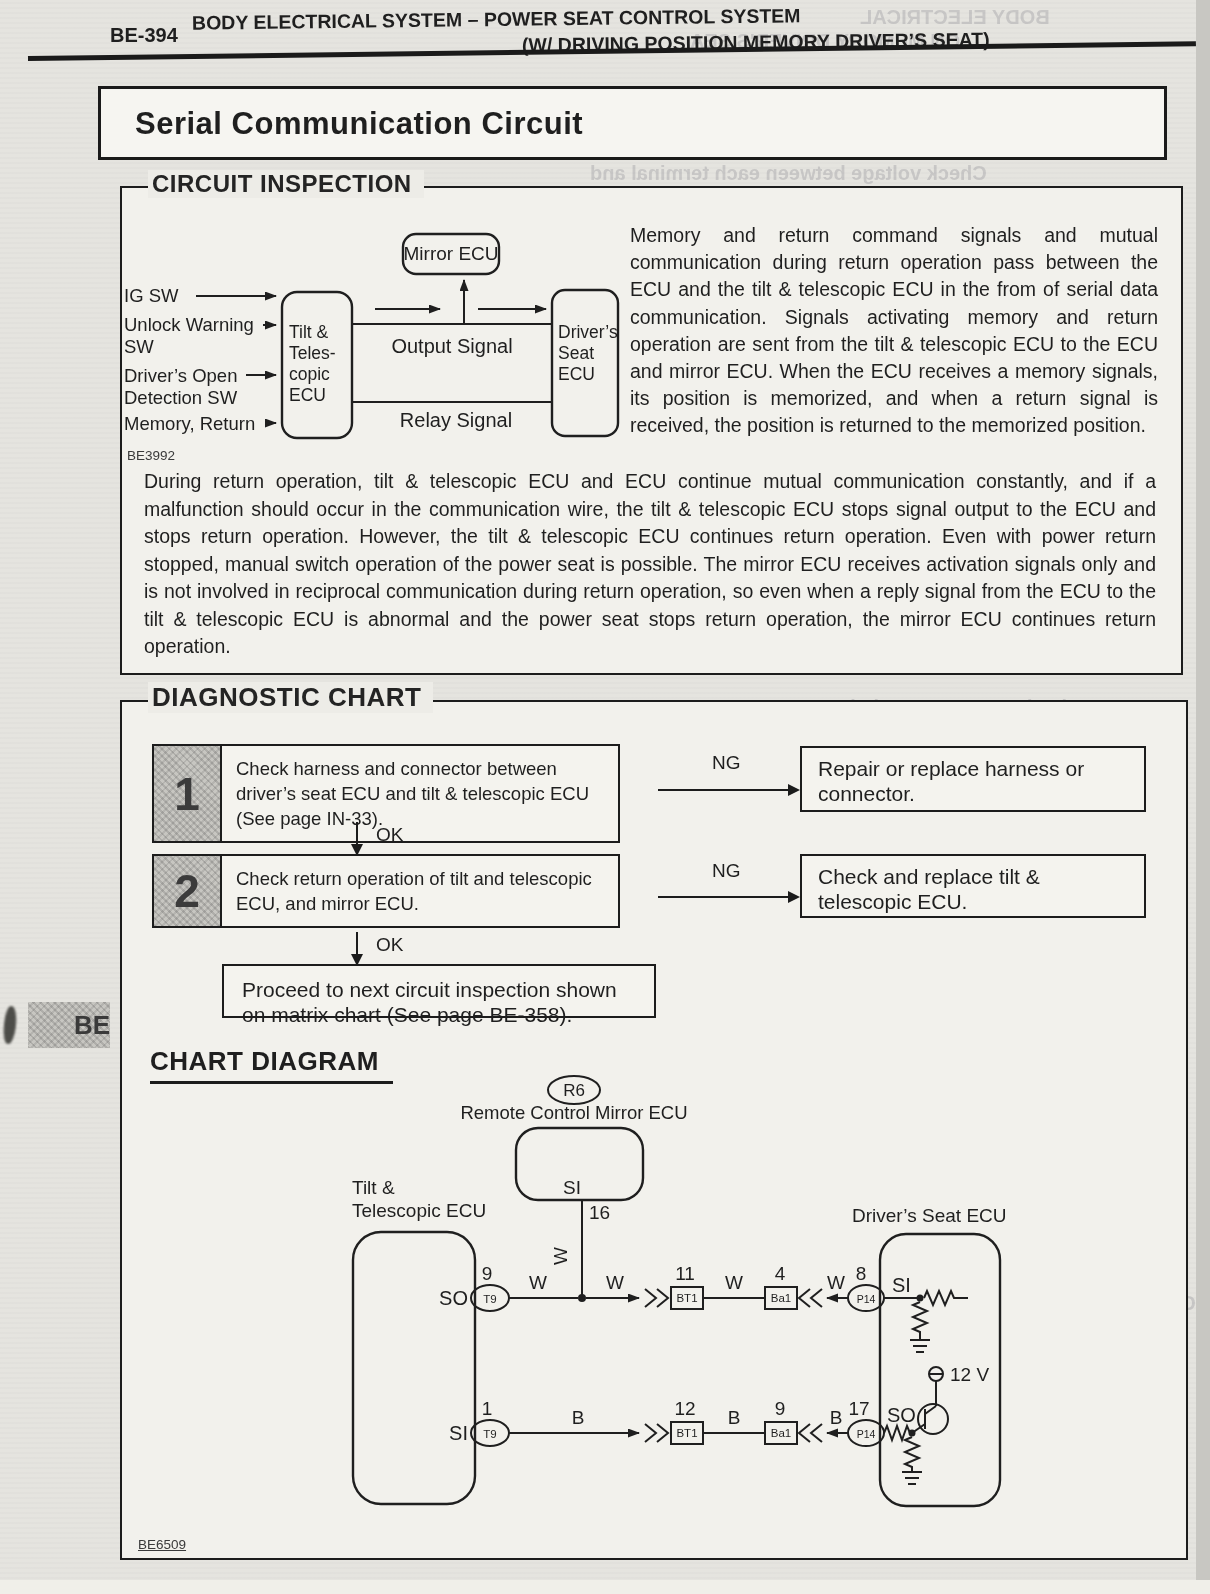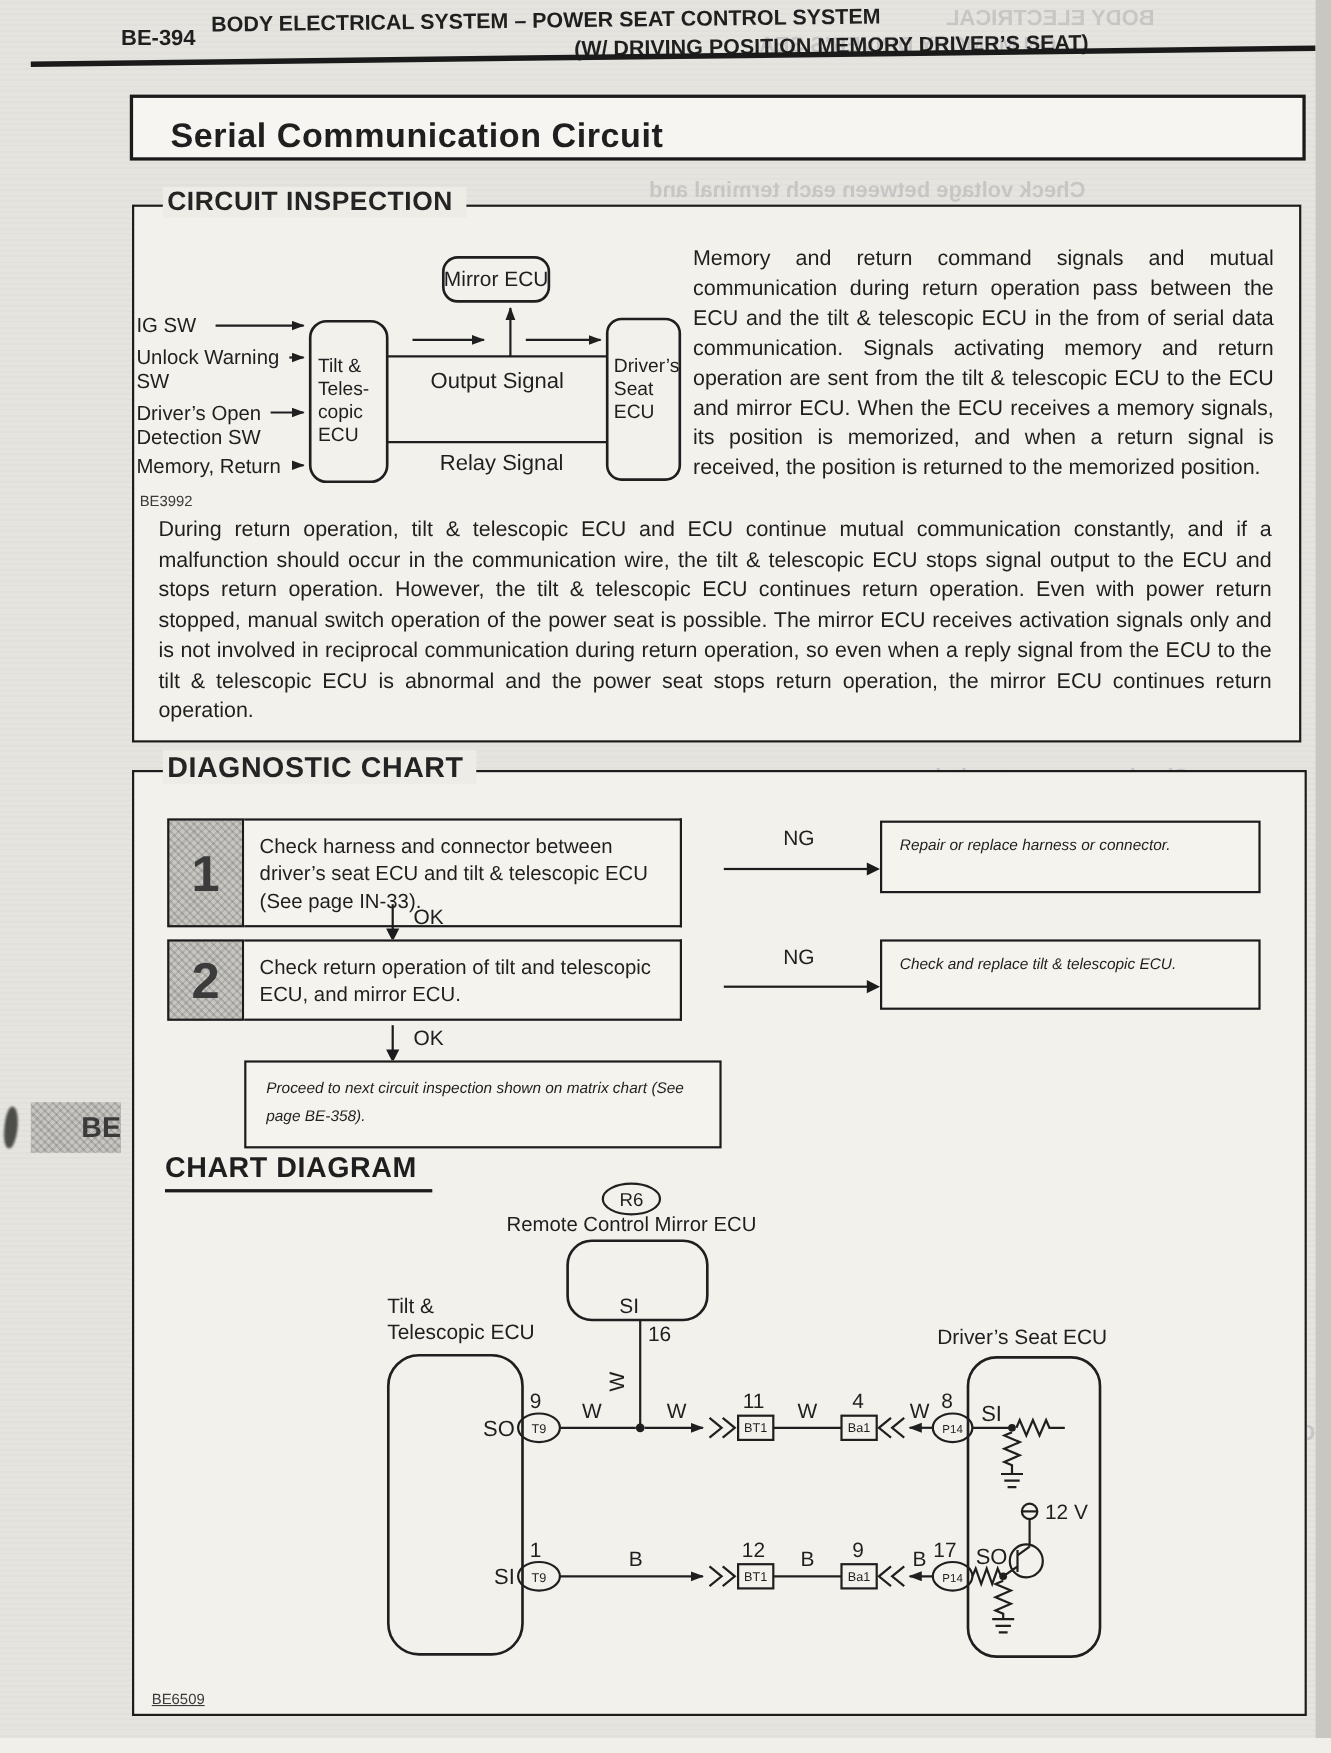--- a/index.html
+++ b/index.html
@@ -20,21 +20,21 @@
   .sec-heading {
     position:absolute; font-weight:bold; letter-spacing:.5px;
     background:#edece7; padding:0 12px 0 4px; color:#242424;
   }
   .hatch {
     background-color:#c7c6c1;
     background-image:
       repeating-linear-gradient(45deg, rgba(0,0,0,.12) 0 2px, transparent 2px 5px),
       repeating-linear-gradient(-45deg, rgba(0,0,0,.09) 0 2px, transparent 2px 5px);
   }
-  .flowbox { border:2px solid #1c1c1c; background:#f4f3ee; font-size:14px; line-height:25px;font-style:italic; }
+  .flowbox { border:2px solid #1c1c1c; background:#f4f3ee; font-size:21px; line-height:25px; }
   .step-row { position:absolute; display:flex; }
   .step-num {
     width:70px; border:2px solid #1c1c1c; border-right-width:2px;
     display:flex; align-items:center; justify-content:center;
     font-size:46px; font-weight:bold; color:#3b3b3b;
   }
   .step-text {
     border:2px solid #1c1c1c; border-left:none; background:#f4f3ee;
     padding:10px 14px; font-size:18.5px; line-height:25px; white-space:pre-line; width:398px;
   }
@@ -58,21 +58,21 @@
   <div class="ghost" style="left:590px; top:162px; font-size:20px;">Check voltage between each terminal and</div>
   <div class="ghost" style="left:838px; top:696px; font-size:20px;">Check power seat switch.</div>
   <div class="ghost" style="left:560px; top:1292px; font-size:20px;">Check for open and short in harness and connectors between ECU</div>
   <div class="ghost" style="left:600px; top:1326px; font-size:20px;">and power seat switch (See page IN-33).</div>
 
   <div class="abs bold" style="left:110px; top:24px; font-size:20px;">BE-394</div>
   <div class="abs bold" style="left:192px; top:8px; font-size:19.5px; transform:rotate(-0.7deg);">BODY ELECTRICAL SYSTEM – POWER SEAT CONTROL SYSTEM</div>
   <div class="abs bold" style="left:522px; top:31px; font-size:19.5px; transform:rotate(-0.7deg);">(W/ DRIVING POSITION MEMORY DRIVER’S SEAT)</div>
   <div class="abs" style="left:28px; top:56px; width:1168px; height:5px; background:#1a1a1a; transform:rotate(-0.72deg); transform-origin:left center;"></div>
 
-  <div class="abs" style="left:118px; top:86px; width:1069px; height:60px; border:3px solid #1a1a1a; background:#f6f5f1;">
+  <div class="abs" style="left:98px; top:86px; width:1069px; height:74px; border:3px solid #1a1a1a; background:#f6f5f1;">
     <div class="bold" style="margin:17px 0 0 34px; font-size:31px; letter-spacing:.5px;">Serial Communication Circuit</div>
   </div>
 
   <div class="abs frame" style="left:120px; top:186px; width:1063px; height:489px; border-width:2.5px;"></div>
   <div class="sec-heading" style="left:148px; top:170px; font-size:24px;">CIRCUIT INSPECTION</div>
 
   <svg class="abs" style="left:122px; top:226px;" width="505" height="240" viewBox="0 0 505 240">
     <defs>
       <marker id="ar1" markerUnits="userSpaceOnUse" markerWidth="14" markerHeight="12" refX="11" refY="4.5" orient="auto">
         <path d="M0,0 L12,4.5 L0,9 Z" fill="#1f1f1f"></path>
@@ -138,21 +138,21 @@
     <div class="step-text">Check return operation of tilt and telescopic ECU, and mirror ECU.</div>
   </div>
   <div class="lbl" style="left:712px; top:860px;">NG</div>
   <div class="hline" style="left:658px; top:896px; width:132px;"></div>
   <div class="arrow-r" style="left:788px; top:891px;"></div>
   <div class="abs flowbox" style="left:800px; top:854px; width:346px; height:64px; padding:8px 16px;">Check and replace tilt &amp; telescopic ECU.</div>
   <div class="vline" style="left:356px; top:932px; height:26px;"></div>
   <div class="arrow-d" style="left:351px; top:954px;"></div>
   <div class="lbl" style="left:376px; top:934px;">OK</div>
 
-  <div class="abs flowbox" style="left:222px; top:964px; width:434px; height:80px; padding:11px 18px;">Proceed to next circuit inspection shown on matrix chart (See page BE-358).</div>
+  <div class="abs flowbox" style="left:222px; top:964px; width:434px; height:54px; padding:11px 18px;">Proceed to next circuit inspection shown on matrix chart (See page BE-358).</div>
 
   <div class="abs" style="left:4px; top:1006px; width:12px; height:38px; background:#33332f; border-radius:45% 60% 50% 55%; transform:rotate(7deg); filter:blur(1px); opacity:.85;"></div>
   <div class="abs hatch" style="left:28px; top:1002px; width:82px; height:46px;">
     <div class="bold" style="margin:8px 0 0 38px; font-size:26px; color:#3a3a3a;text-align:right;">BE</div>
   </div>
 
   <div class="abs bold" style="left:150px; top:1046px; font-size:26px; letter-spacing:.5px; border-bottom:3px solid #1c1c1c; padding:0 14px 4px 0;">CHART DIAGRAM</div>
 
   <svg class="abs" style="left:130px; top:1072px;" width="1045" height="470" viewBox="0 0 1045 470">
     <defs>

